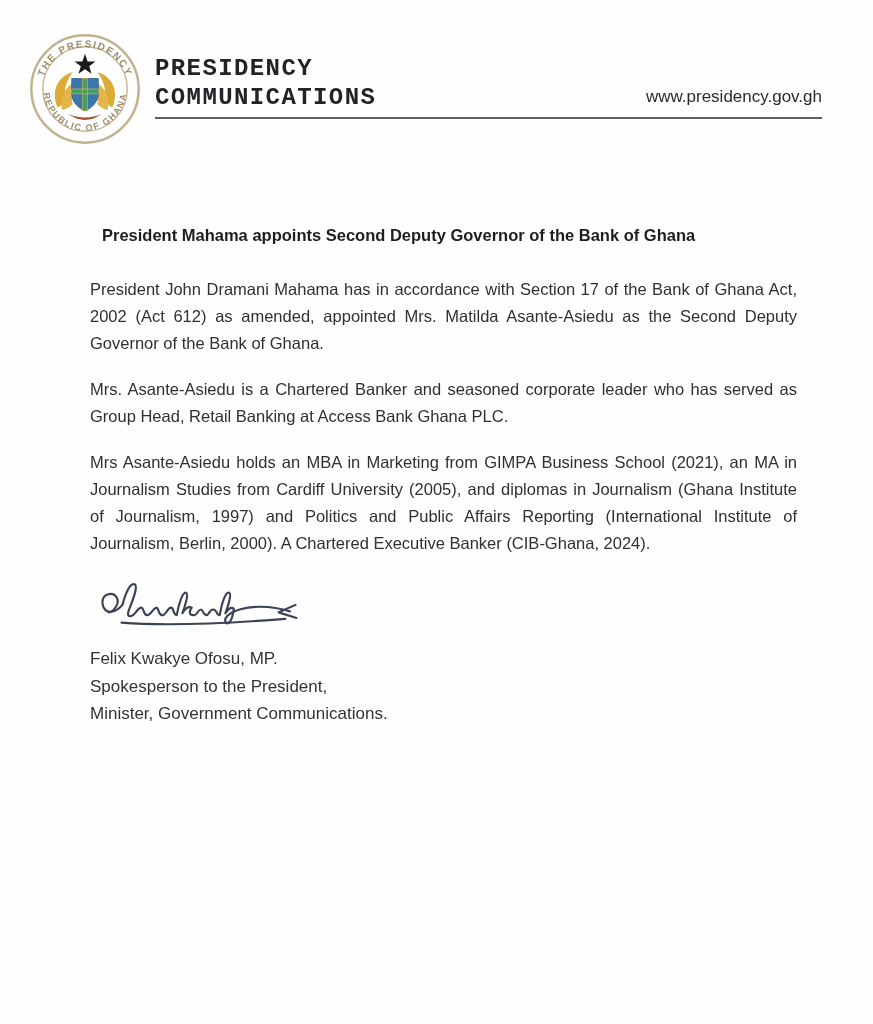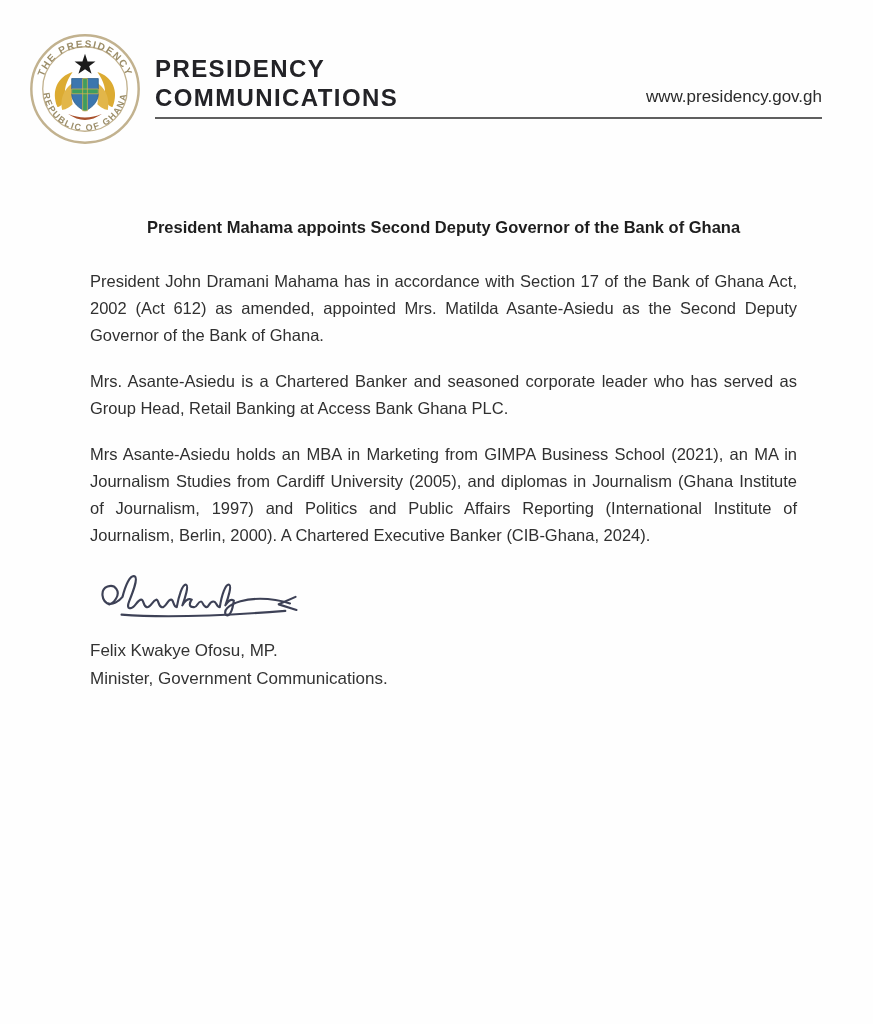--- a/index.html
+++ b/index.html
@@ -25,21 +25,21 @@
   .seal-ring-text {
     font-family: "Liberation Sans", sans-serif;
     font-weight: bold;
     fill: #9c8e6a;
     letter-spacing: 1.6px;
   }
   .org-name {
     position: absolute;
     left: 155px;
     top: 54px;
-    font-family: Liberation Sans, sans-serif;
+    font-family: Liberation Mono, monospace;
     font-weight: bold;
     font-size: 24px;
     line-height: 29px;
     letter-spacing: 1.4px;
     color: #232327;
   }
   .website {
     position: absolute;
     top: 87px;
     left: 155px;
@@ -67,22 +67,21 @@
     font-size: 16.5px;
     color: #2d2d2d;
   }
   .content {
     position: absolute;
     top: 211px;
     left: 90px;
     width: 707px;
   }
   .headline {
-    margin: 4px;
-    text-align: center;
+    margin: 12px;
     font-size: 16.5px;
     font-weight: bold;
     color: #1e1e1e;
     line-height: 24px;
   }
   .body-para {
     margin: 19px 0 0 0;
     font-size: 16.5px;
     line-height: 27px;
     text-align: justify;
@@ -167,16 +166,17 @@
                  C87,33 91,19 95,20 C98,21 94,34 91,42 C93,38 97,34 101,36 C98,40 98,44 103,44
                  C107,45 107,38 111,38 C113,38 113,44 117,44 C119,44 120,38 124,38 C128,38 127,44 131,44
                  C133,31 137,19 141,20 C144,21 140,34 137,42 C140,37 143,35 146,37
                  C145,42 145,48 141,52 C137,55 135,49 139,45 C145,39 159,35 174,35 C186,35 197,37 206,40"></path>
         <path d="M212,33 L194,41 L213,47"></path>
         <path d="M26,52 C75,56 150,52 201,48"></path>
       </g>
     </svg>
 
     <div class="sig-line sig-name">Felix Kwakye Ofosu, MP.</div>
+    <div class="sig-line">Spokesperson to the President,</div>
     <div class="sig-line">Minister, Government Communications.</div>
   </div>
 
 </div>
 
 </body></html>

